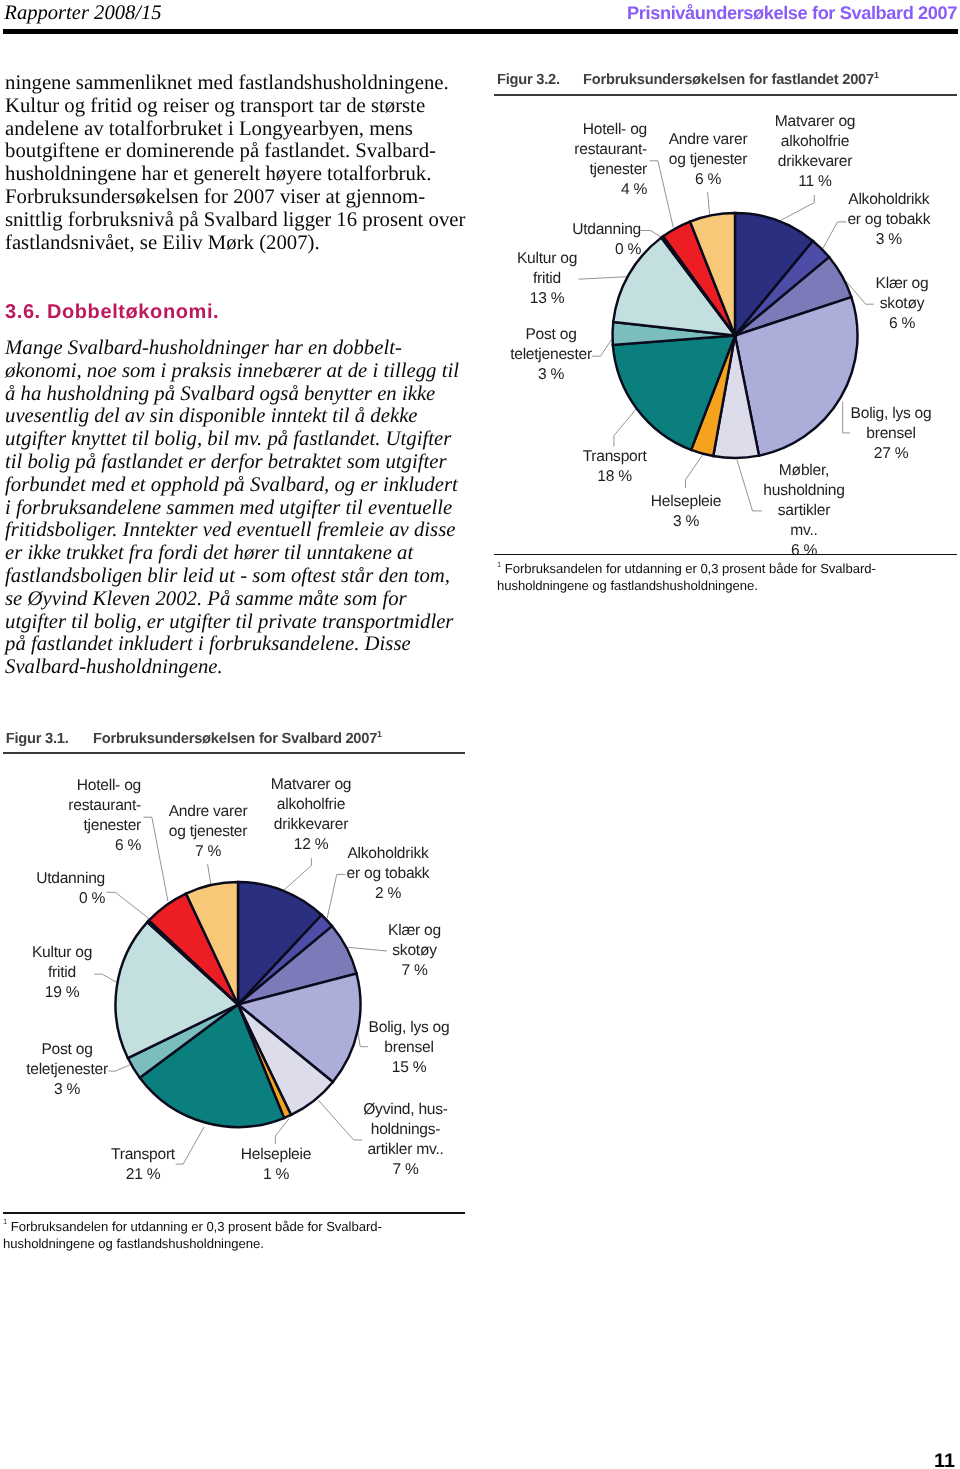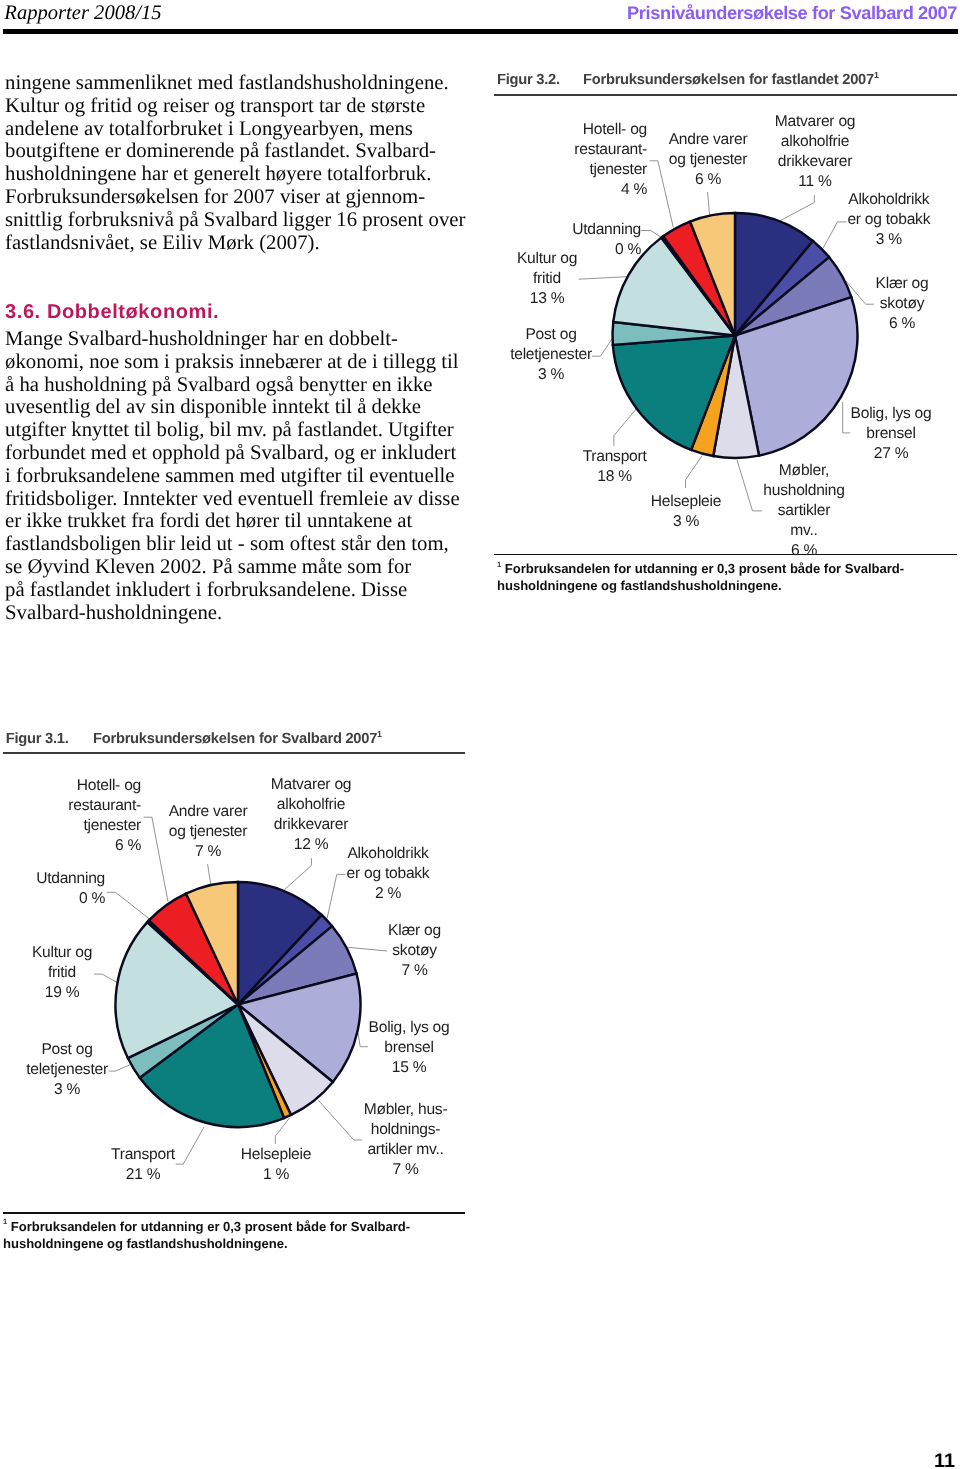--- a/index.html
+++ b/index.html
@@ -16,21 +16,21 @@
   
   .bodytext{font-family:"Liberation Serif",serif;font-size:20.75px;line-height:22.8px;color:#0a0a0a;white-space:nowrap;}
   .bodyline{height:22.8px;}
   .sect-head{font-family:"Liberation Sans",sans-serif;font-weight:bold;font-size:20px;line-height:23px;color:#be185d;letter-spacing:0.6px;white-space:nowrap;}
 
   
   .fig-head{font-family:"Liberation Sans",sans-serif;font-weight:bold;font-size:14.7px;line-height:19px;letter-spacing:-0.25px;color:#404040;white-space:nowrap;}
   .fig-head .sup{font-size:8.8px;font-weight:bold;position:relative;top:-6.3px;}
   .fig-rule-top{height:2.4px;background:#3a3a3a;}
   .fig-rule-bot{height:1.6px;background:#111;}
-  .fig-note{font-family:"Liberation Sans",sans-serif;font-size:13.1px;line-height:17.2px;letter-spacing:-0.05px;color:#111;white-space:nowrap;font-weight:bold;}
+  .fig-note{font-family:"Liberation Sans",sans-serif;font-size:13.1px;line-height:17.2px;letter-spacing:-0.05px;color:#111;white-space:nowrap;}
   .fig-note .sup{font-size:7.6px;position:relative;top:-6.2px;color:#333;}
 
   .pl{position:absolute;font-family:"Liberation Sans",sans-serif;font-size:15.6px;line-height:20px;letter-spacing:-0.25px;color:#1f1f1f;white-space:nowrap;}
   .pl.c{transform:translateX(-50%);text-align:center;}
   .pl.r{transform:translateX(-100%);text-align:right;}
 
   .pagenum{left:934px;top:1450.3px;font-family:"Liberation Sans",sans-serif;font-weight:bold;font-size:19.8px;line-height:22px;color:#000;}
 </style>
 </head>
 <body>
@@ -45,32 +45,34 @@
       <div class="bodytext bodyline">ningene sammenliknet med fastlandshusholdningene.</div>
       <div class="bodytext bodyline">Kultur og fritid og reiser og transport tar de største</div>
       <div class="bodytext bodyline">andelene av totalforbruket i Longyearbyen, mens</div>
       <div class="bodytext bodyline">boutgiftene er dominerende på fastlandet. Svalbard-</div>
       <div class="bodytext bodyline">husholdningene har et generelt høyere totalforbruk.</div>
       <div class="bodytext bodyline">Forbruksundersøkelsen for 2007 viser at gjennom-</div>
       <div class="bodytext bodyline">snittlig forbruksnivå på Svalbard ligger 16 prosent over</div>
       <div class="bodytext bodyline">fastlandsnivået, se Eiliv Mørk (2007).</div>
     </div>
   <div class="abs sect-head" style="left:5px;top:300.5px;">3.6. Dobbeltøkonomi.</div>
-  <div class="abs" id="para2" style="left:5px;top:328px;">
+  <div class="abs" id="para2" style="left:5px;top:337px;font-style:italic;">
       <div class="bodytext bodyline">Mange Svalbard-husholdninger har en dobbelt-</div>
       <div class="bodytext bodyline">økonomi, noe som i praksis innebærer at de i tillegg til</div>
       <div class="bodytext bodyline">å ha husholdning på Svalbard også benytter en ikke</div>
       <div class="bodytext bodyline">uvesentlig del av sin disponible inntekt til å dekke</div>
       <div class="bodytext bodyline">utgifter knyttet til bolig, bil mv. på fastlandet. Utgifter</div>
+      <div class="bodytext bodyline">til bolig på fastlandet er derfor betraktet som utgifter</div>
       <div class="bodytext bodyline">forbundet med et opphold på Svalbard, og er inkludert</div>
       <div class="bodytext bodyline">i forbruksandelene sammen med utgifter til eventuelle</div>
       <div class="bodytext bodyline">fritidsboliger. Inntekter ved eventuell fremleie av disse</div>
       <div class="bodytext bodyline">er ikke trukket fra fordi det hører til unntakene at</div>
       <div class="bodytext bodyline">fastlandsboligen blir leid ut - som oftest står den tom,</div>
       <div class="bodytext bodyline">se Øyvind Kleven 2002. På samme måte som for</div>
+      <div class="bodytext bodyline">utgifter til bolig, er utgifter til private transportmidler</div>
       <div class="bodytext bodyline">på fastlandet inkludert i forbruksandelene. Disse</div>
       <div class="bodytext bodyline">Svalbard-husholdningene.</div>
     </div>
 
   <div class="abs fig-head" style="left:497px;top:71.3px;">Figur 3.2.</div>
   <div class="abs fig-head" style="left:583px;top:71.3px;"><span>Forbruksundersøkelsen for fastlandet 2007</span><span class="sup">1</span></div>
   <div class="abs fig-rule-top" style="left:494px;top:93.6px;width:463px;"></div>
   <div class="abs fig-rule-bot" style="left:494px;top:553.7px;width:463px;"></div>
   <div class="abs fig-note" style="left:497px;top:559.7px;"><span class="sup">1</span> <span>Forbruksandelen for utdanning er 0,3 prosent både for Svalbard-</span></div>
   <div class="abs fig-note" style="left:497px;top:576.9px;">husholdningene og fastlandshusholdningene.</div>
@@ -213,21 +215,21 @@
         <div>Klær og</div>
         <div>skotøy</div>
         <div>7 %</div>
       </div>
       <div class="pl c" style="left: 409px; top: 1017.5px;">
         <div>Bolig, lys og</div>
         <div>brensel</div>
         <div>15 %</div>
       </div>
       <div class="pl c" style="left: 405.5px; top: 1100px;">
-        <div>Møbler, hus-</div>
+        <div>Øyvind, hus-</div>
         <div>holdnings-</div>
         <div>artikler mv..</div>
         <div>7 %</div>
       </div>
       <div class="pl c" style="left: 276px; top: 1145.3px;">
         <div>Helsepleie</div>
         <div>1 %</div>
       </div>
       <div class="pl c" style="left: 143px; top: 1145.3px;">
         <div>Transport</div>

